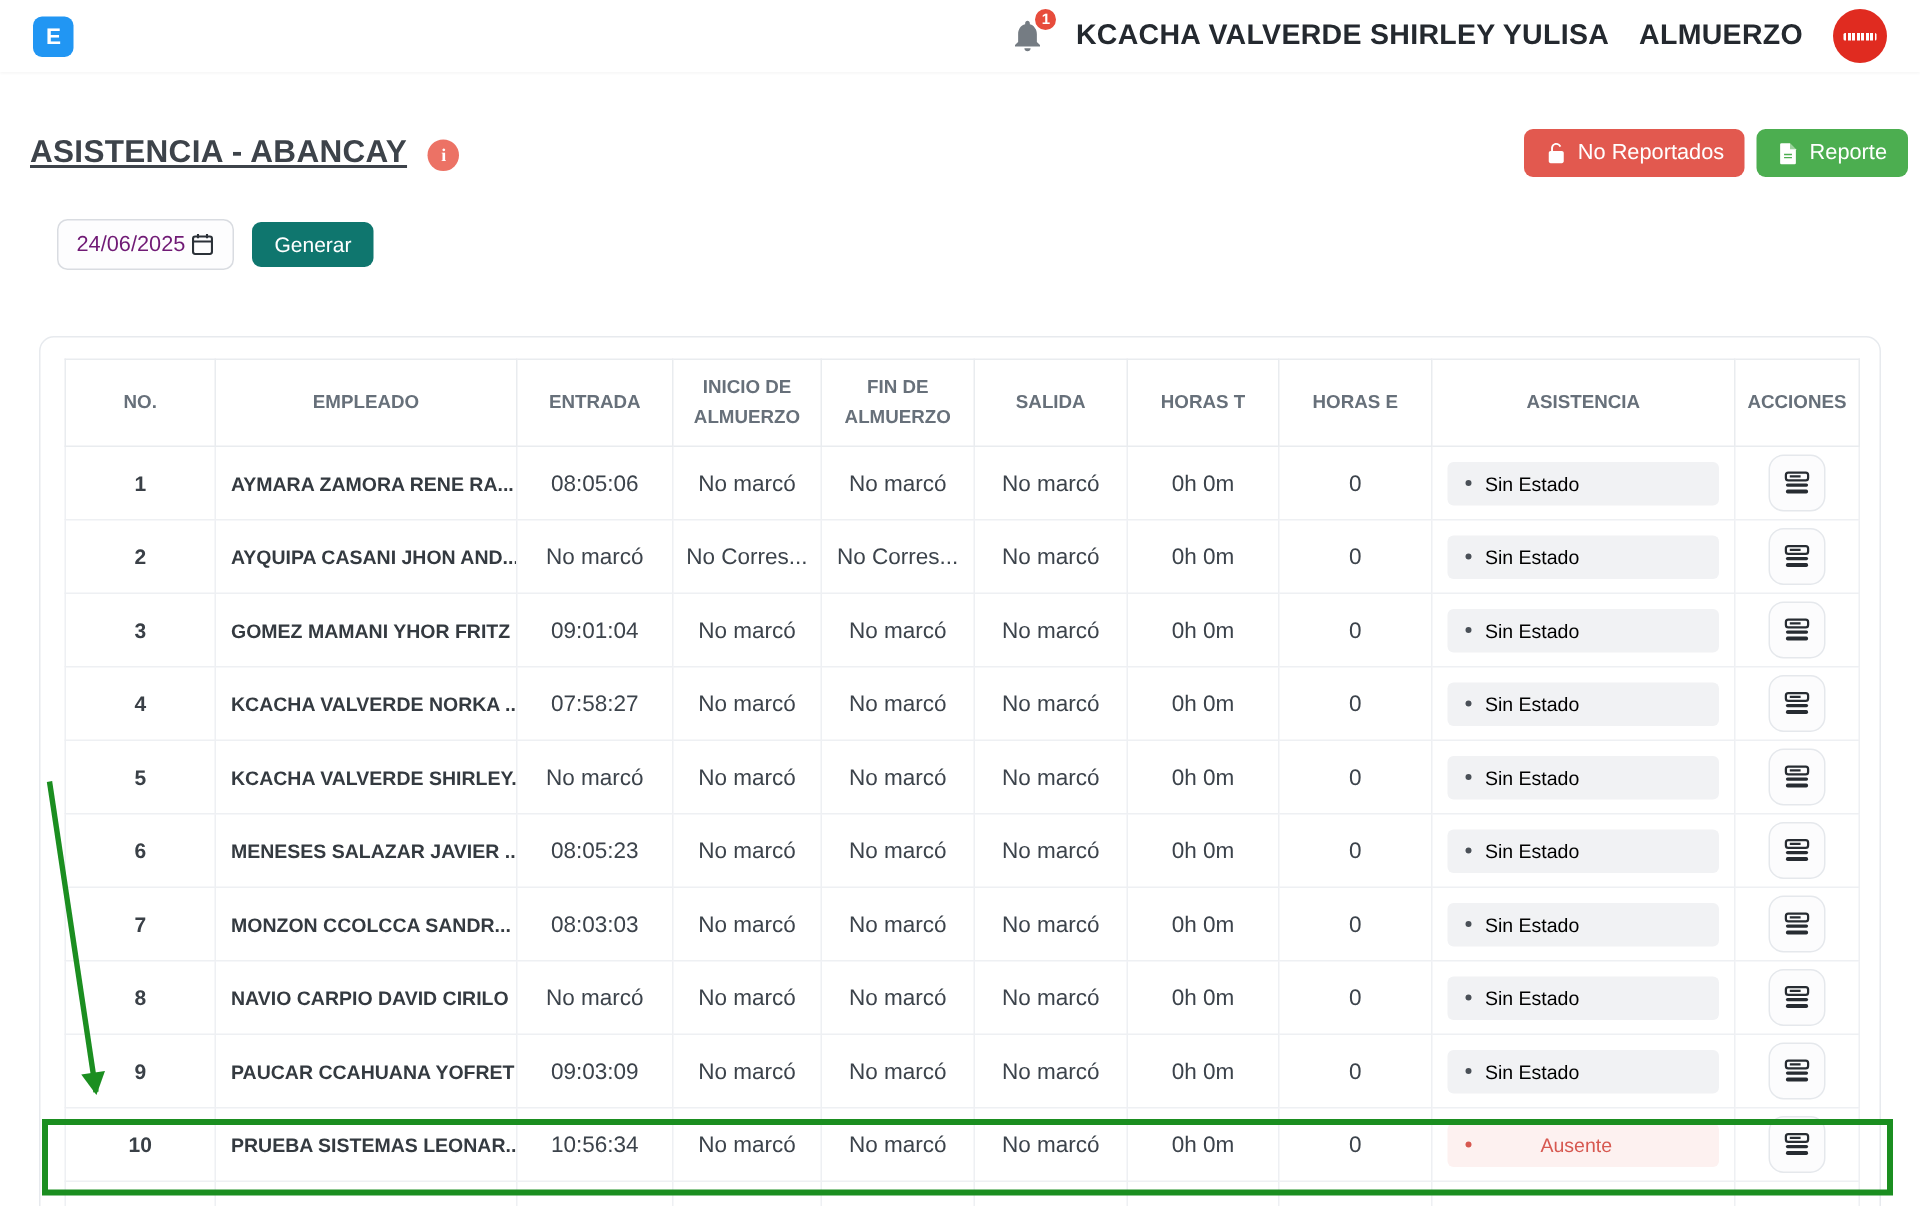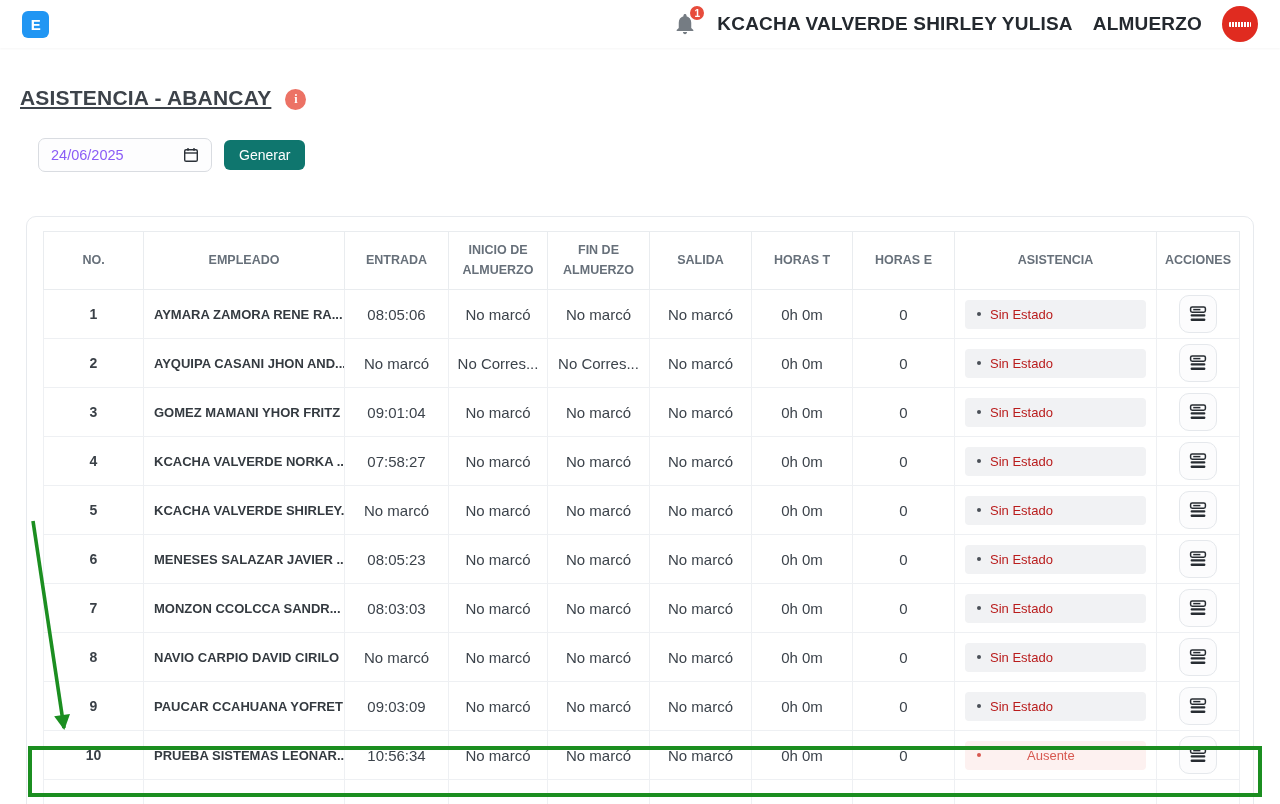--- a/index.html
+++ b/index.html
@@ -74,26 +74,26 @@
   }
   .header-buttons { margin-left: auto; display: flex; gap: 8px; }
   .btn { border: none; border-radius: 6px; cursor: pointer; display: flex; align-items: center; gap: 7px;
          font-family: "Liberation Sans", sans-serif; font-size: 14.5px; color: #fff; padding: 8px 14px; }
   .btn-danger { background: #e2594f; }
   .btn-success { background: #4cae50; }
 
   
   .filter-row { margin-top: 28px; padding-left: 38px; display: flex; align-items: center; gap: 12px; }
   .date-input {
-    width: 174px; height: 34px;
+    width: 118px; height: 34px;
     border: 1px solid #d9dce1; border-radius: 7px;
     background: #fdfdfe;
     display: flex; align-items: center; justify-content: space-between;
     padding: 0 12px;
-    font-size: 14.5px; color: #8b5cf6;
+    font-size: 14.5px; color: #701a75;
     cursor: pointer;
   }
   .btn-generate {
     background: #0f766e; padding: 6px 15px; height: 30px; font-size: 14px;
   }
 
   
   .card {
     margin: 44px 26px 0 26px;
     width: 1228px;
@@ -121,21 +121,21 @@
     font-size: 15px; color: #3c434b;
     white-space: nowrap; overflow: hidden;
   }
   td.c-no { font-weight: 700; font-size: 14px; color: #3a4047; }
   td.c-emp { text-align: left; padding-left: 10px; font-weight: 700; font-size: 13px; color: #343a40; }
   td.c-asis { padding: 0 10px; }
   .badge {
     display: flex; align-items: center; gap: 9px;
     background: #f1f2f4; border-radius: 4px;
     padding: 7px 12px;
-    font-size: 13px; color: #b91c1c;
+    font-size: 13px; color: #000000;
     text-align: left;
   }
   .badge .dot { width: 4px; height: 4px; border-radius: 50%; background: #4a5057; flex: 0 0 auto; }
   .badge.ausente { background: #fdf1f0; color: #d75850; gap: 46px; }
   .badge.ausente .dot { background: #d75850; }
   .action-btn {
     width: 38px; height: 38px;
     border: 1px solid #e5e8ec; border-radius: 10px;
     background: #fcfcfd;
     display: inline-flex; align-items: center; justify-content: center;
@@ -167,20 +167,36 @@
     <span class="branch-name">ALMUERZO</span>
     <div class="avatar">
       <div class="avatar-mark"></div>
     </div>
   </div>
 </div>
 
 <div class="page-header">
   <span class="page-title">ASISTENCIA - ABANCAY</span>
   <span class="info-icon">i</span>
+  <div class="header-buttons">
+    <button class="btn btn-danger">
+      <svg width="15" height="15" viewBox="0 0 24 24">
+        <path fill="#fff" d="M8.5 9V6.2c0-1.9 1.4-3.6 3.3-3.7 1.6-.1 3 .9 3.6 2.3l1.9-.7C16.4 2 14.4.5 12 .5 8.9.5 6.5 3 6.5 6.1V9H6c-1.1 0-2 .9-2 2v9c0 1.1.9 2 2 2h12c1.1 0 2-.9 2-2v-9c0-1.1-.9-2-2-2H8.5z"></path>
+      </svg>
+      <span>No Reportados</span>
+    </button>
+    <button class="btn btn-success">
+      <svg width="14" height="15" viewBox="0 0 16 16">
+        <path fill="#fff" d="M9.5 0H3a1 1 0 0 0-1 1v14a1 1 0 0 0 1 1h10a1 1 0 0 0 1-1V4.5L9.5 0z"></path>
+        <path fill="#4cae50" d="M9.5 0v4.5H14L9.5 0z" opacity="0.55"></path>
+        <path fill="#4cae50" d="M5 8h6v1.1H5zM5 10.4h6v1.1H5z"></path>
+      </svg>
+      <span>Reporte</span>
+    </button>
+  </div>
 </div>
 
 <div class="filter-row">
   <div class="date-input">
     <span>24/06/2025</span>
     <svg width="16" height="16" viewBox="0 0 16 16" fill="none" stroke="#2b3138" stroke-width="1.4">
       <rect x="1.7" y="2.7" width="12.6" height="11.6" rx="1.4"></rect>
       <line x1="1.7" y1="6" x2="14.3" y2="6"></line>
       <line x1="5" y1="1" x2="5" y2="3.8"></line>
       <line x1="11" y1="1" x2="11" y2="3.8"></line>

